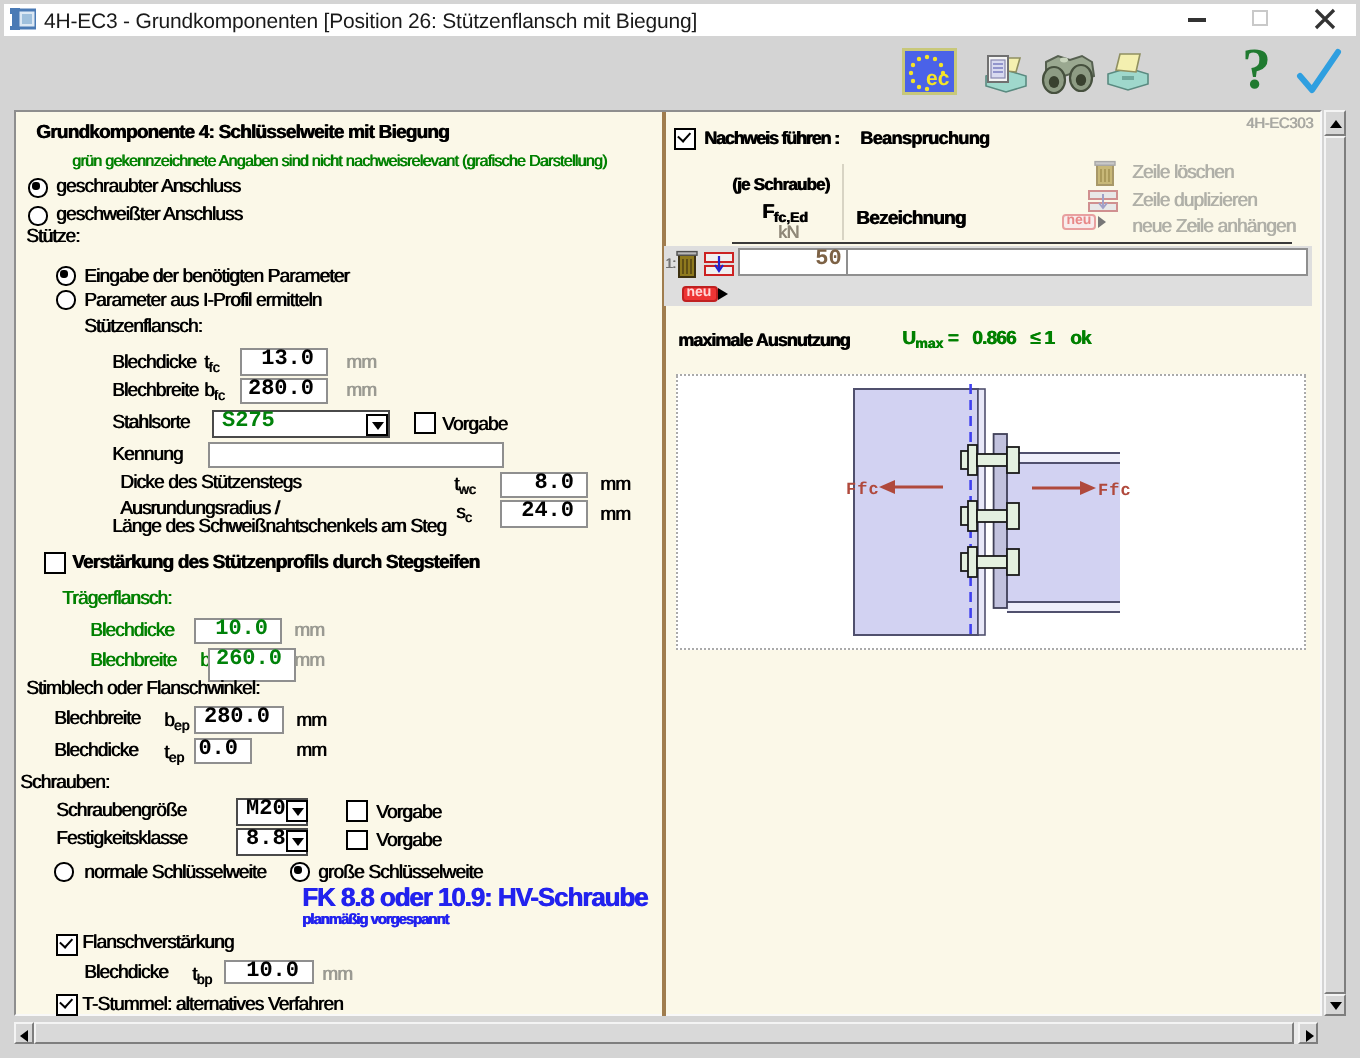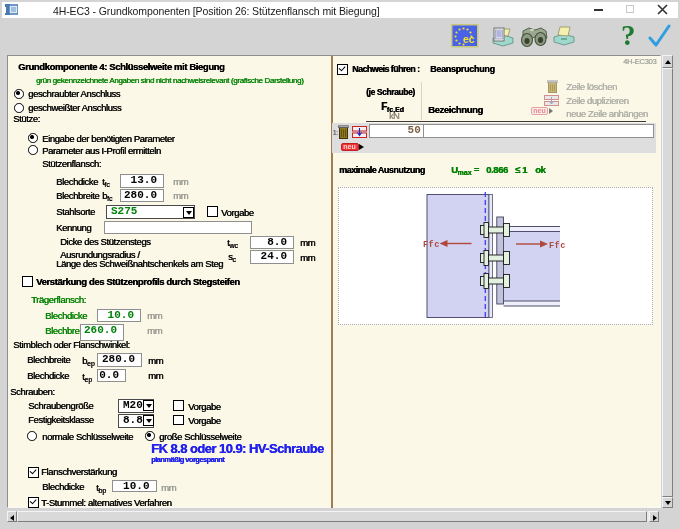--- a/index.html
+++ b/index.html
@@ -5,21 +5,21 @@
 * { margin:0; padding:0; box-sizing:border-box; }
 html,body { width:680px; height:529px; overflow:hidden; }
 #win {
   position:relative; width:680px; height:529px;
   font-family:"Liberation Sans", sans-serif;
   background:#d4d4d4;
 }
 .abs { position:absolute; }
 
 #titlebar { position:absolute; left:2px; top:2px; width:676px; height:16px; background:#ffffff; }
-#titletext { position:absolute; left:20px; top:2.5px; font-size:10.5px; color:#1a1a1a; letter-spacing:-0.1px;margin-left:31px;}
+#titletext { position:absolute; left:20px; top:2.5px; font-size:10.5px; color:#1a1a1a; letter-spacing:-0.1px;}
 
 #toolbar { position:absolute; left:2px; top:18px; width:676px; height:37px; background:#d4d4d4; }
 
 #panel { position:absolute; left:6.5px; top:55px; width:654px; height:453px;
   background:#fbf8e8; border:1px solid #8e8e8e; border-right-color:#f8f8f8; border-bottom-color:#f8f8f8; }
 .lbl { position:absolute; font-size:9.5px; color:#000; white-space:nowrap; letter-spacing:-0.4px; line-height:11px; text-shadow:0.4px 0 0 currentColor;}
 .bold { font-weight:bold; }
 .grn { color:#008000;margin-left:18px; }
 .gray { color:#9a9a92; }
 .blue { color:#2222ee; }
@@ -164,21 +164,21 @@
     <div class="check" style="left:22px;top:276px"></div>
     <div class="lbl bold" style="left:36px;top:275.5px">Verstärkung des Stützenprofils durch Stegsteifen</div>
 
     <div class="lbl grn" style="left:13px;top:293.5px">Trägerflansch:</div>
     <div class="lbl grn" style="left:27px;top:310px">Blechdicke</div>
     <div class="lbl grn" style="left:82px;top:310px">t<sub>fb</sub></div>
     <div class="inp" style="left:97px;top:309px;width:44px;height:13px;color:#00820a">10.0</div>
     <div class="lbl gray" style="left:147px;top:310px">mm</div>
     <div class="lbl grn" style="left:27px;top:325px">Blechbreite</div>
     <div class="lbl grn" style="left:82px;top:325px">b<sub>fb</sub></div>
-    <div class="inp" style="left:80px;top:324px;width:44px;height:17px;color:#00820a">260.0</div>
+    <div class="inp" style="left:104px;top:324px;width:44px;height:17px;color:#00820a">260.0</div>
     <div class="lbl gray" style="left:147px;top:325px">mm</div>
 
     <div class="lbl" style="left:13px;top:339px">Stimblech oder Flanschwinkel:</div>
     <div class="lbl" style="left:27px;top:354px">Blechbreite</div>
     <div class="lbl" style="left:82px;top:355px">b<sub>ep</sub></div>
     <div class="inp" style="left:97px;top:353px;width:45px;height:13.5px">280.0</div>
     <div class="lbl" style="left:148px;top:354.5px">mm</div>
     <div class="lbl" style="left:27px;top:369.5px">Blechdicke</div>
     <div class="lbl" style="left:82px;top:370.5px">t<sub>ep</sub></div>
     <div class="inp" style="left:97px;top:368.5px;width:29px;height:13.5px">0.0</div>

